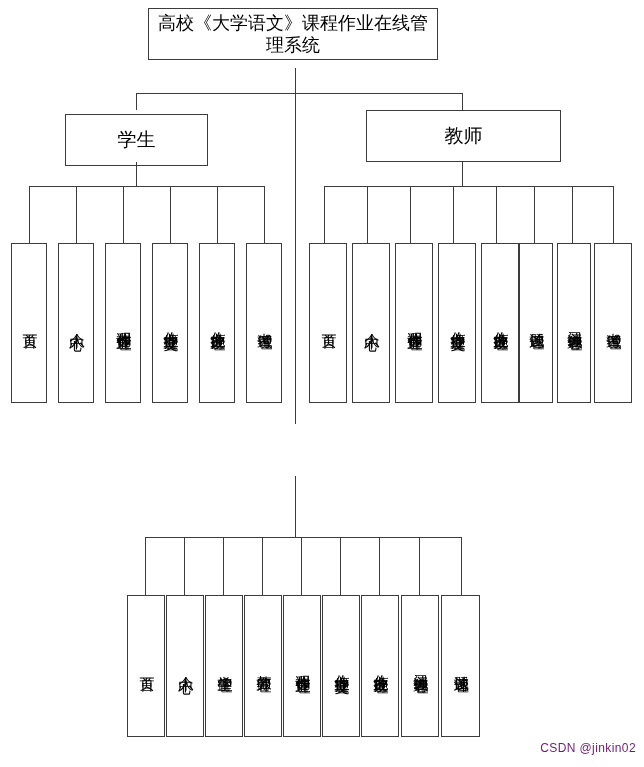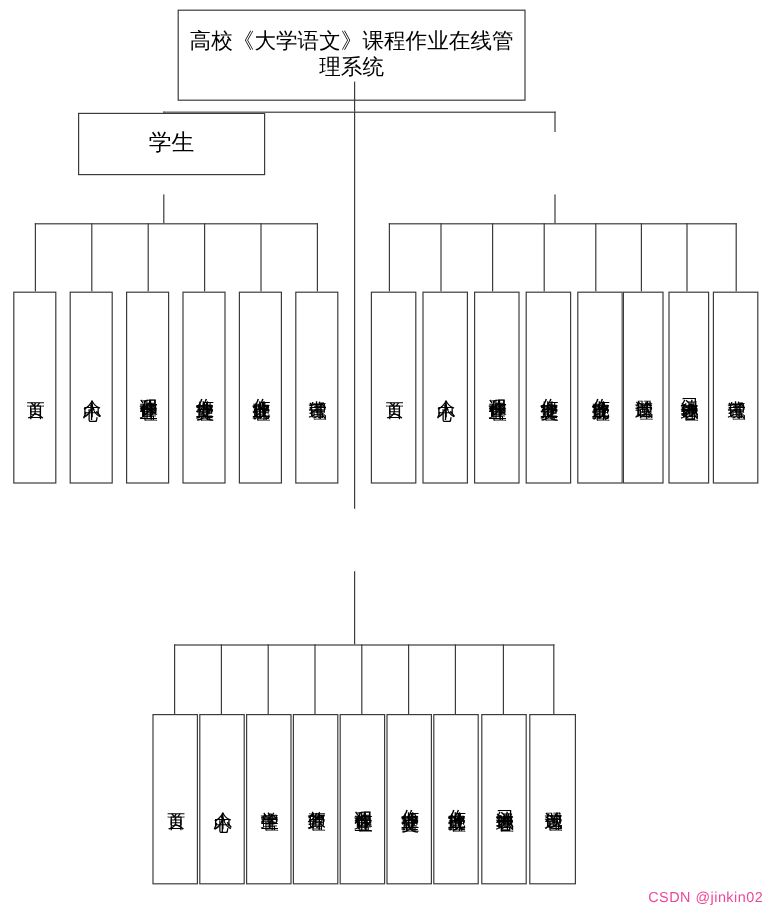--- a/index.html
+++ b/index.html
@@ -30,31 +30,31 @@
     color: #000000;
     text-align: center;
     line-height: 1.22;
   }
 
   
   .node-root {
     left: 148px;
     top: 8px;
     width: 290px;
-    height: 76px;
+    height: 52px;
     font-size: 18px;
     padding: 2px 8px;
   }
 
   
   .node-role {
     height: 52px;
     font-size: 19px;
   }
-  .role-student { left: 65px;  top: 94px; width: 156px; }
+  .role-student { left: 65px;  top: 114px; width: 143px; }
   .role-teacher { left: 366px; top: 110px; width: 195px; }
   .role-admin   { left: 180px; top: 424px; width: 234px; }
 
   
   .node-leaf {
     writing-mode: vertical-rl;
     text-orientation: upright;
     font-size: 15px;
     letter-spacing: 1px;
     padding: 6px 0;
@@ -71,21 +71,21 @@
   }
   .vline { width: 1px; }
   .hline { height: 1px; }
 
   
   .watermark {
     position: absolute;
     right: 8px;
     bottom: 12px;
     font-size: 12px;
-    color: #ec4899;
+    color: #701a75;
     letter-spacing: 0.4px;
     font-family: "Liberation Sans", sans-serif;
     white-space: nowrap;
   }
 </style>
 </head>
 <body>
 
 <div id="canvas">
 
@@ -110,20 +110,21 @@
   <div class="line vline" style="left:217px; top:186px; height:57px;"></div>
   <div class="line vline" style="left:264px; top:186px; height:57px;"></div>
 
   <div class="node node-leaf leaf-row1" style="left:11px;  width:36px;">首页</div>
   <div class="node node-leaf leaf-row1" style="left:58px;  width:36px;">个人中心</div>
   <div class="node node-leaf leaf-row1" style="left:105px; width:36px;">课程作业管理</div>
   <div class="node node-leaf leaf-row1" style="left:152px; width:36px;">作业提交管理</div>
   <div class="node node-leaf leaf-row1" style="left:199px; width:36px;">作业批改管理</div>
   <div class="node node-leaf leaf-row1" style="left:246px; width:36px;">考试管理</div>
 
+  <div class="node node-role role-teacher">教师</div>
   <div class="line vline" style="left:462px; top:162px; height:24px;"></div>
   <div class="line hline" style="left:324px; top:186px; width:290px;"></div>
   <div class="line vline" style="left:324px; top:186px; height:57px;"></div>
   <div class="line vline" style="left:367px; top:186px; height:57px;"></div>
   <div class="line vline" style="left:410px; top:186px; height:57px;"></div>
   <div class="line vline" style="left:453px; top:186px; height:57px;"></div>
   <div class="line vline" style="left:496px; top:186px; height:57px;"></div>
   <div class="line vline" style="left:534px; top:186px; height:57px;"></div>
   <div class="line vline" style="left:572px; top:186px; height:57px;"></div>
   <div class="line vline" style="left:613px; top:186px; height:57px;"></div>

